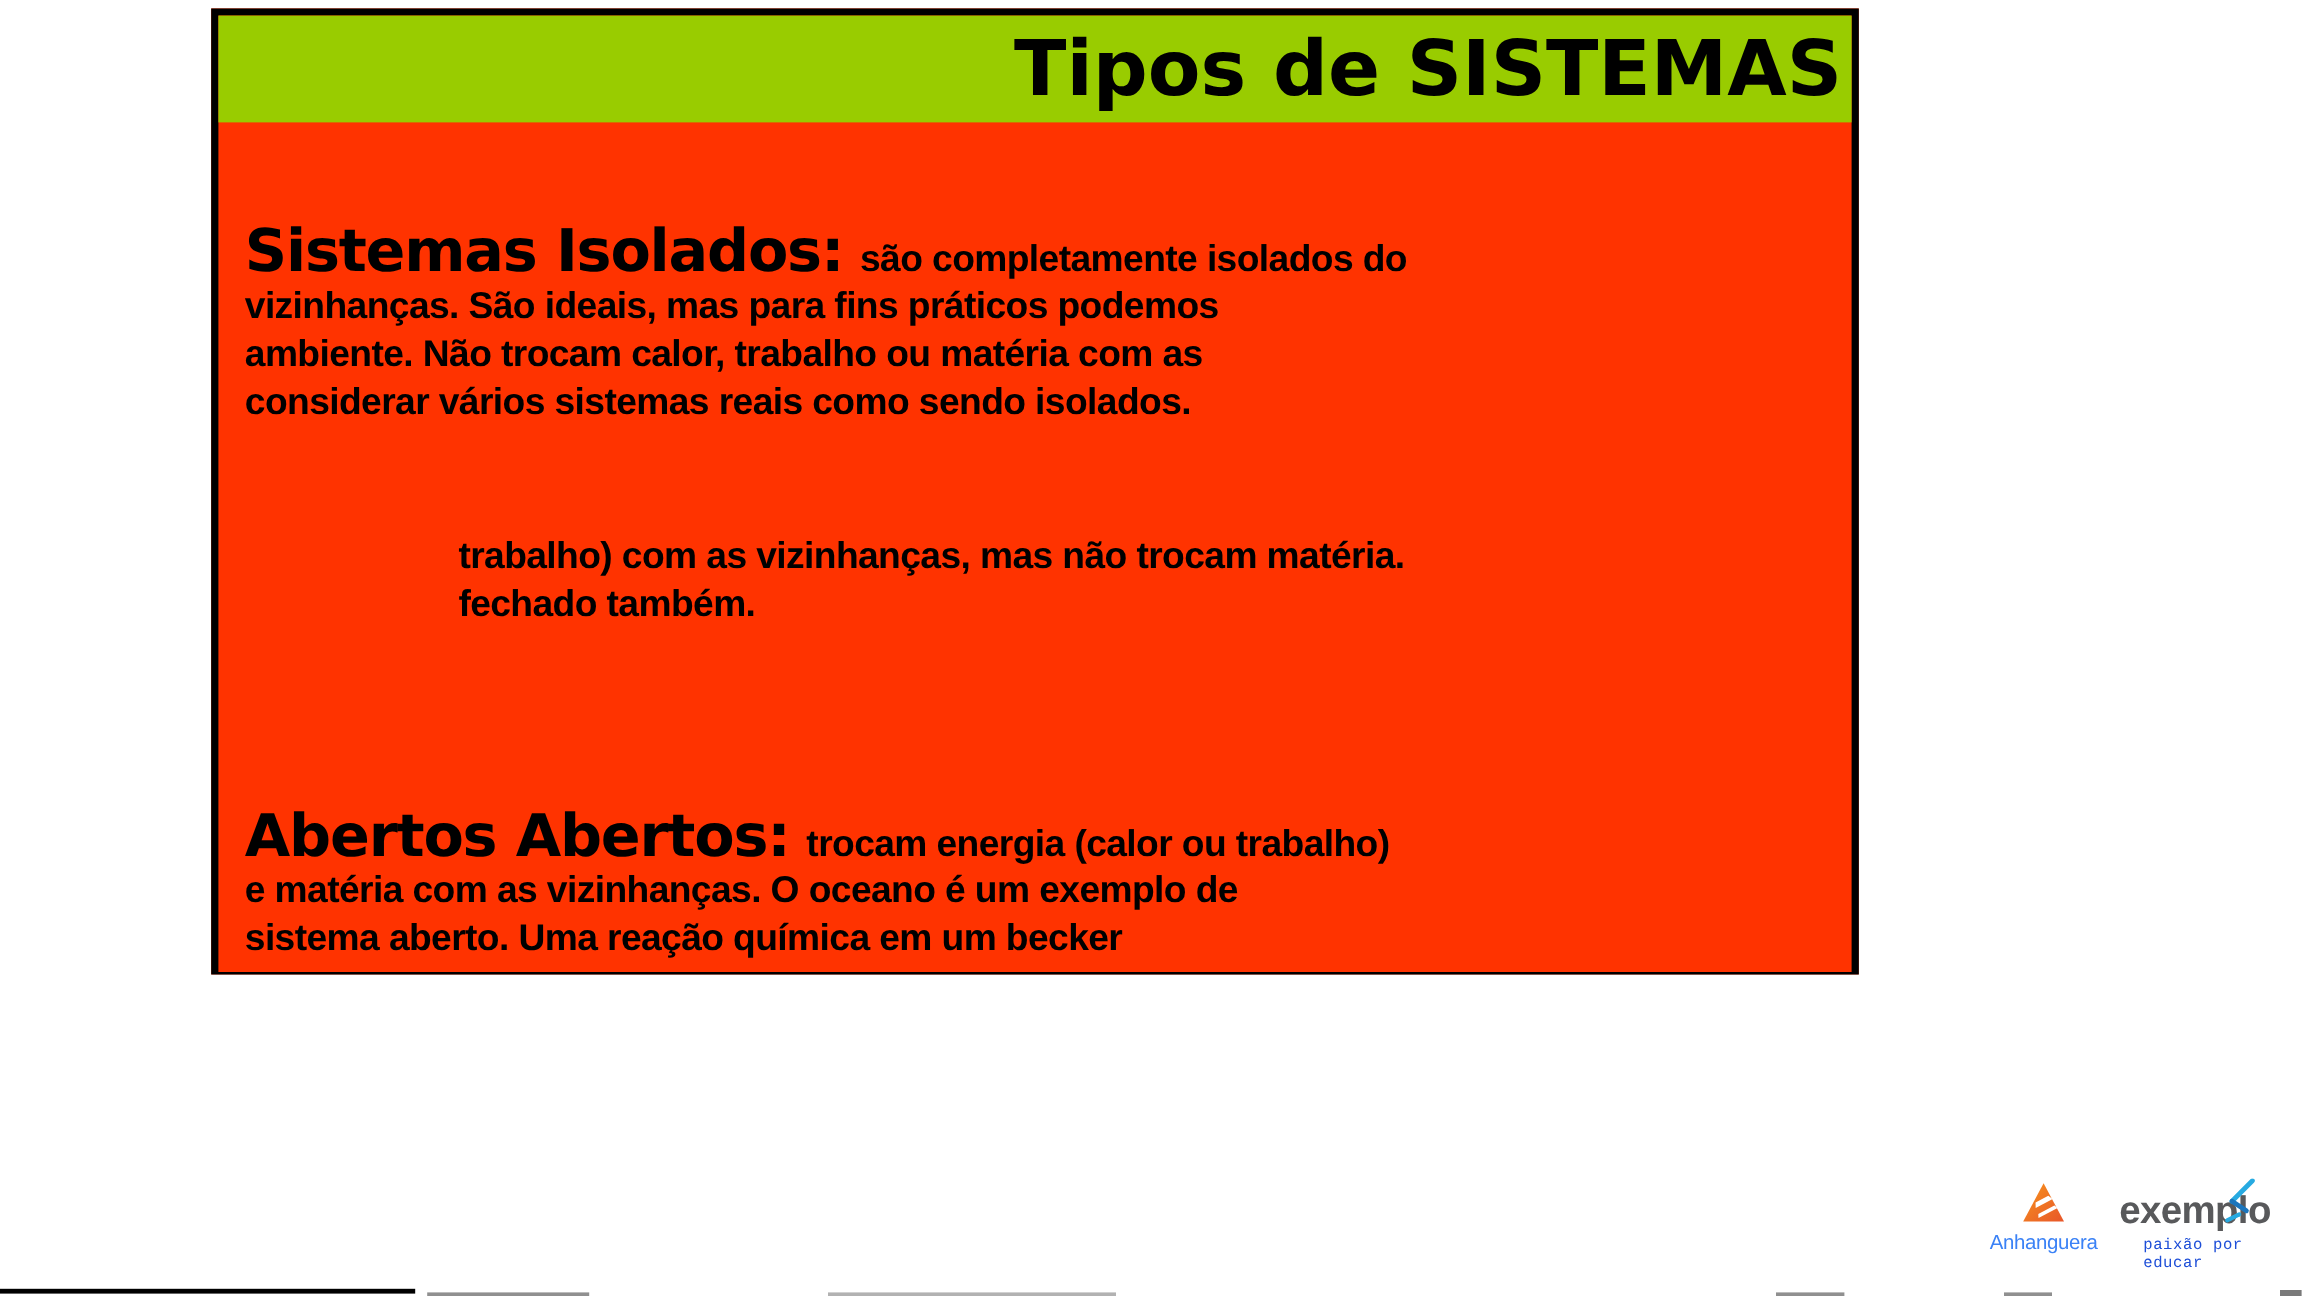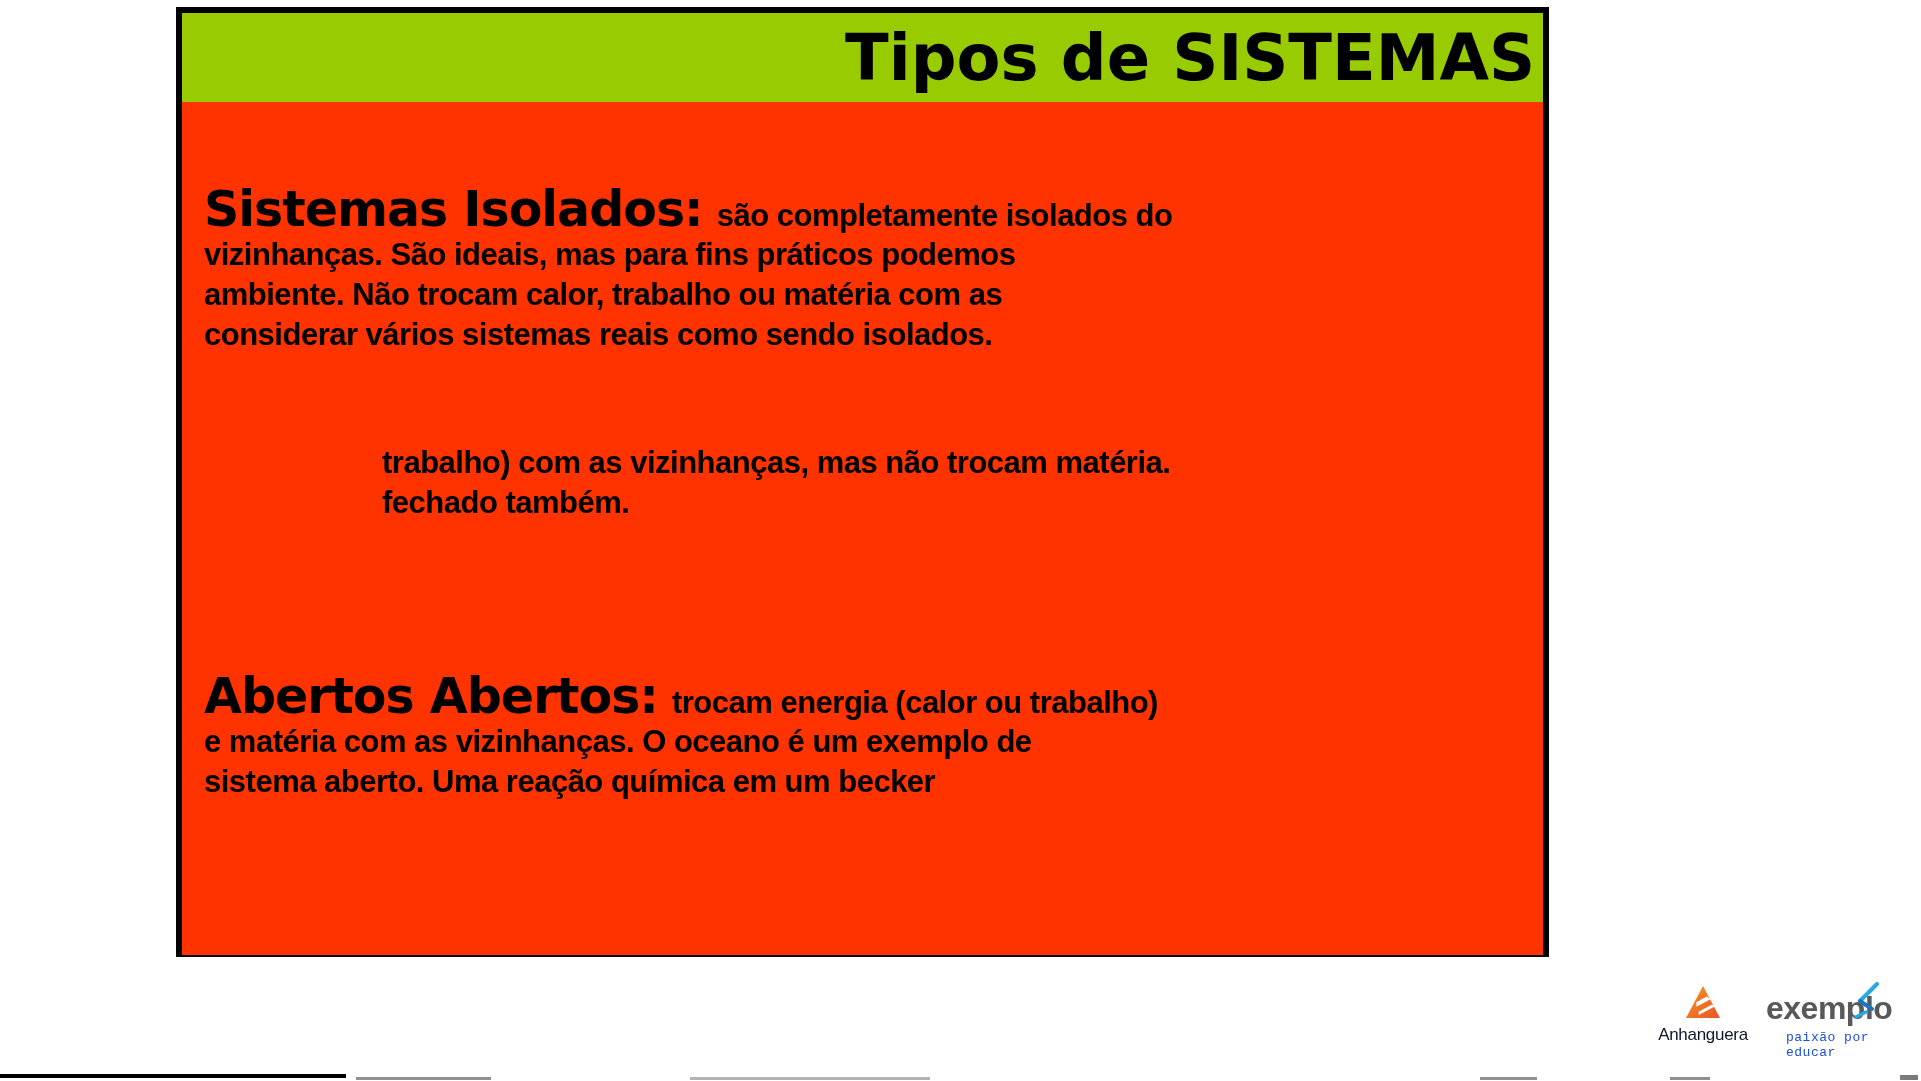--- a/index.html
+++ b/index.html
@@ -2,21 +2,21 @@
 <html><head>
 <meta charset="utf-8">
 <style>
   html,body{margin:0;padding:0;background:#ffffff;}
   body{
     width:1921px;height:1081px;position:relative;overflow:hidden;
     font-family:"Liberation Sans",sans-serif;
   }
   
   .slide{
-    position:absolute;left:176px;top:7px;width:1373px;height:950px;
+    position:absolute;left:176px;top:7px;width:1373px;height:805px;
     box-sizing:border-box;
     border:6px solid #000;border-bottom-width:2px;
     background:#FF3300;
   }
   .title-bar{
     height:89px;
     display:flex;align-items:center;justify-content:flex-end;
     padding-right:8px;
     background:#99CC00;
   }
@@ -42,21 +42,21 @@
   .p2{top:341px;left:200px;}
   .p3{top:570px;left:22px;}
   
   .anh{
     position:absolute;left:1648px;top:985px;width:110px;
     display:flex;flex-direction:column;align-items:center;
   }
   .anh .anh-label{
     margin-top:2px;
     font-family:"Liberation Sans",sans-serif;
-    font-size:17px;font-weight:normal;color:#0f172a;letter-spacing:-0.3px;
+    font-size:17px;font-weight:normal;color:#3b82f6;letter-spacing:-0.3px;
   }
   .kro{position:absolute;left:1766px;top:984px;width:130px;}
   .kro .kro-row{position:relative;height:40px;}
   .kro .kro-label{
     position:absolute;left:0;bottom:0;
     font-family:"Liberation Sans",sans-serif;
     font-weight:bold;font-size:32px;line-height:1;color:#58595B;letter-spacing:-0.5px;
   }
   .kro .kro-symbol{position:absolute;left:84px;top:-2px;}
   .kro .kro-tagline{

